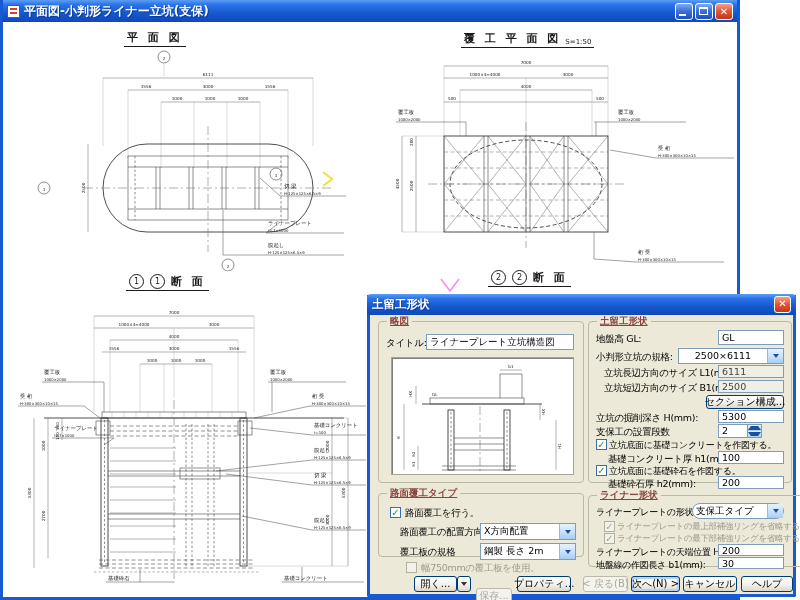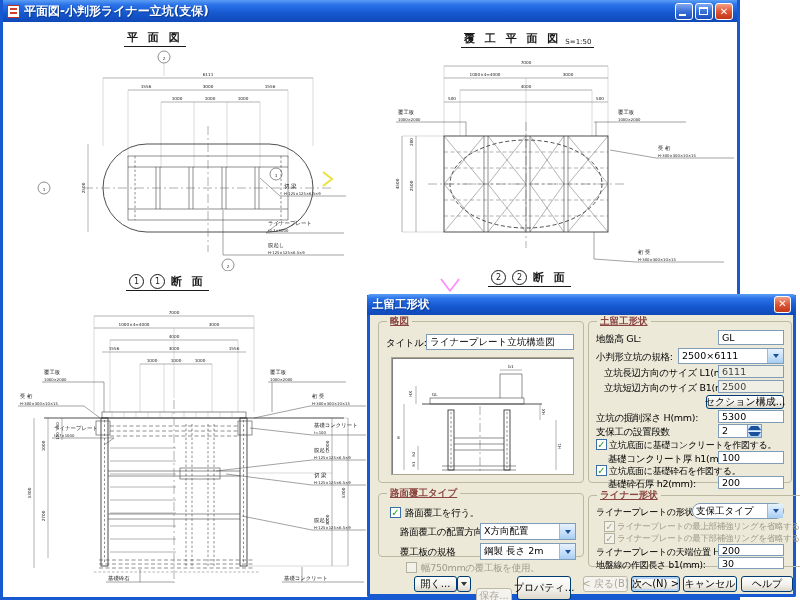--- a/index.html
+++ b/index.html
@@ -535,21 +535,21 @@
     </div>
     <span class="cbx dis" style="left:36px;top:267px;"></span>
     <div class="lbl gray" style="left:51px;top:267px;">幅750mmの覆工板を使用。</div>
 
     <div class="grp" style="left:218px;top:26px;width:204px;height:162px;">
       <span class="lg">土留工形状</span>
     </div>
     <div class="lbl" style="left:226px;top:38px;">地盤高 GL:</div>
     <input class="txt" style="left: 348px; top: 35px; width: 66px; height: 15px;" value="GL">
     <div class="lbl" style="left:226px;top:56px;">小判形立坑の規格:</div>
-    <div class="combo" style="left:308px;top:53px;width:106px;height:16px;">
+    <div class="combo" style="left:308px;top:53px;width:106px;height:16px;text-align:center;">
       <span class="cv">2500×6111</span>
       <span class="cb2">
           <span class="arr"></span>
         </span>
     </div>
     <div class="lbl" style="left:234px;top:72px;">立坑長辺方向のサイズ L1(mm):</div>
     <input class="txt ro" style="left: 348px; top: 70px; width: 66px; height: 13px;" value="6111">
     <div class="lbl" style="left:234px;top:87px;">立坑短辺方向のサイズ B1(mm):</div>
     <input class="txt ro" style="left: 348px; top: 85px; width: 66px; height: 13px;" value="2500">
     <div class="xbtn" style="left:336px;top:100px;width:78px;height:14px;">
@@ -599,21 +599,21 @@
 
     <div class="xbtn" style="left:44px;top:281px;width:43px;height:16px;">
         <span>開く...</span>
       </div>
     <div class="xbtn" style="left:87px;top:281px;width:14px;height:16px;">
         <span class="oparr"></span>
       </div>
     <div class="xbtn dis" style="left:106px;top:281px;width:36px;height:16px;margin-top:12px;">
         <span>保存...</span>
       </div>
-    <div class="xbtn" style="left:147px;top:281px;width:54px;height:24px;">
+    <div class="xbtn" style="left:147px;top:281px;width:54px;height:16px;">
         <span>プロパティ...</span>
       </div>
     <div class="xbtn dis" style="left:213px;top:281px;width:45px;height:16px;">
         <span>&lt; 戻る(B)</span>
       </div>
     <div class="xbtn focus" style="left:261px;top:281px;width:49px;height:16px;">
         <span>次へ(N) &gt;</span>
       </div>
     <div class="xbtn" style="left:313px;top:281px;width:54px;height:16px;">
         <span>キャンセル</span>

